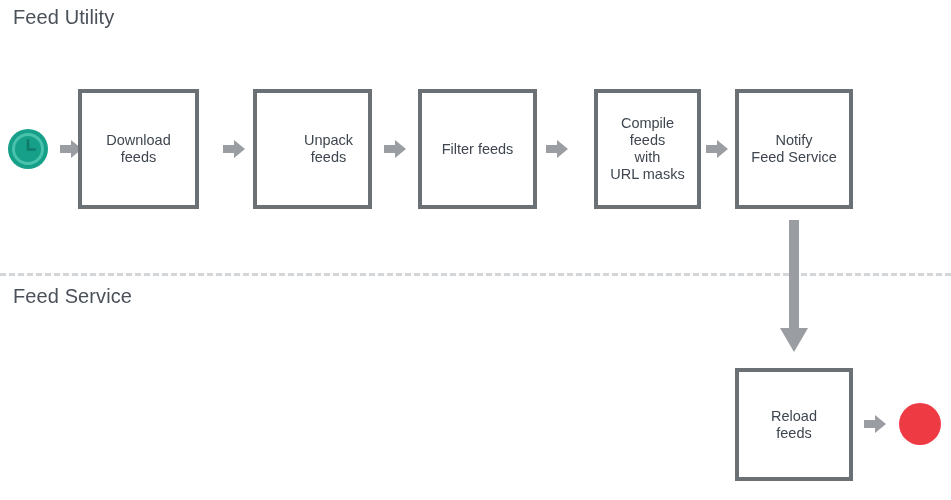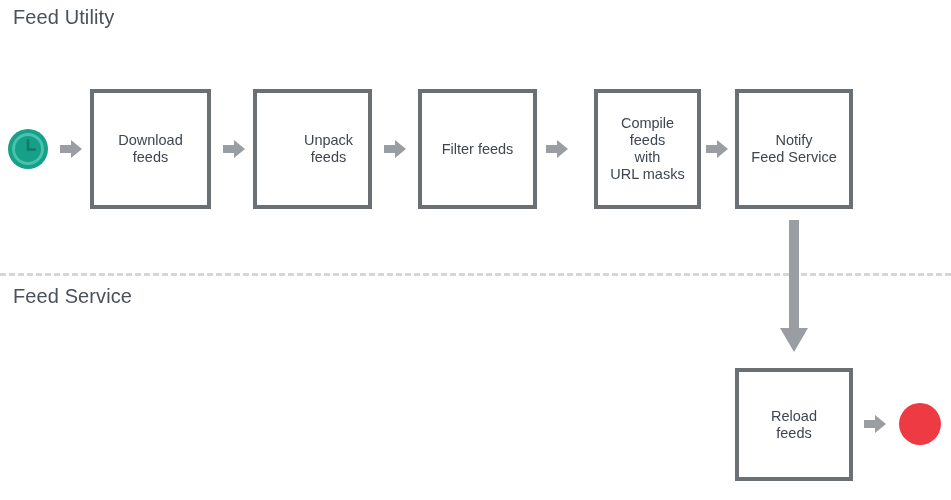--- a/index.html
+++ b/index.html
@@ -109,21 +109,21 @@
       <path d="M21 12.5 L21 21.5 L27.5 21.5" fill="none" stroke="#0e7a68" stroke-width="2.6" stroke-linecap="square" stroke-linejoin="miter"></path>
     </svg>
   </div>
 
   <div class="arrow-h" style="left:60px; top:138px;">
     <svg width="22" height="22" viewBox="0 0 22 22">
       <path d="M0 7 L11 7 L11 2 L22 11 L11 20 L11 15 L0 15 Z" fill="#9a9da1"></path>
     </svg>
   </div>
 
-  <div class="proc-box" style="left:90px; top:89px; width:121px; height:120px;">
+  <div class="proc-box" style="left:78px; top:89px; width:121px; height:120px;">
     <span class="proc-label">Download
 feeds</span>
   </div>
 
   <div class="arrow-h" style="left:223px; top:138px;">
     <svg width="22" height="22" viewBox="0 0 22 22">
       <path d="M0 7 L11 7 L11 2 L22 11 L11 20 L11 15 L0 15 Z" fill="#9a9da1"></path>
     </svg>
   </div>
 

